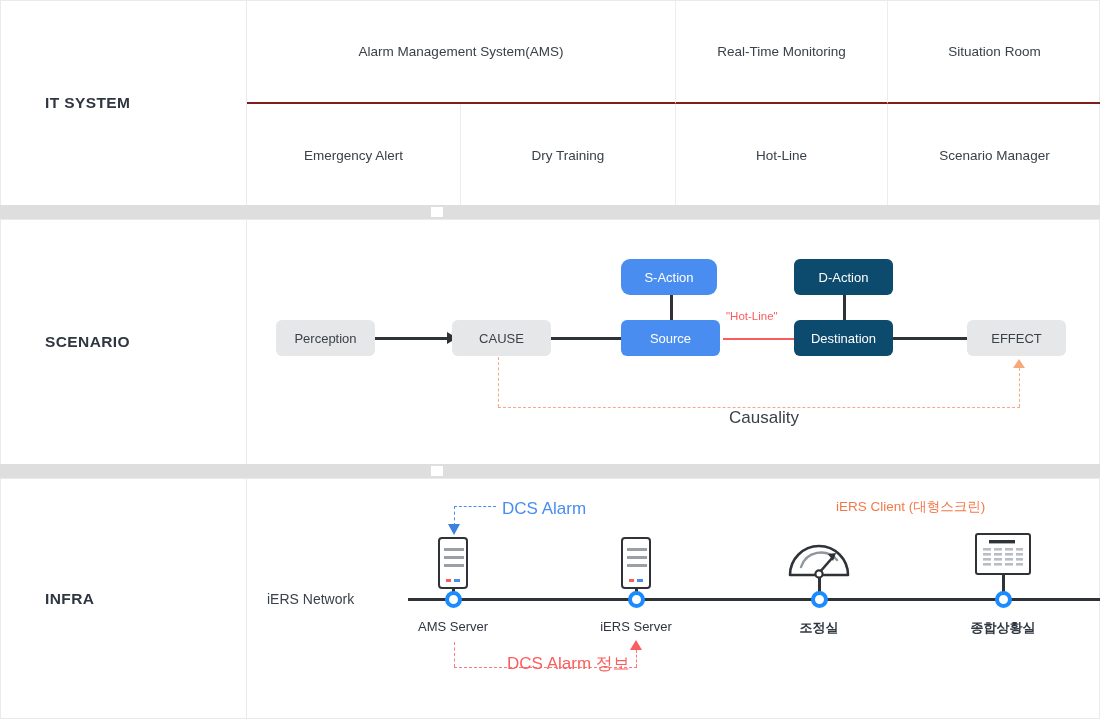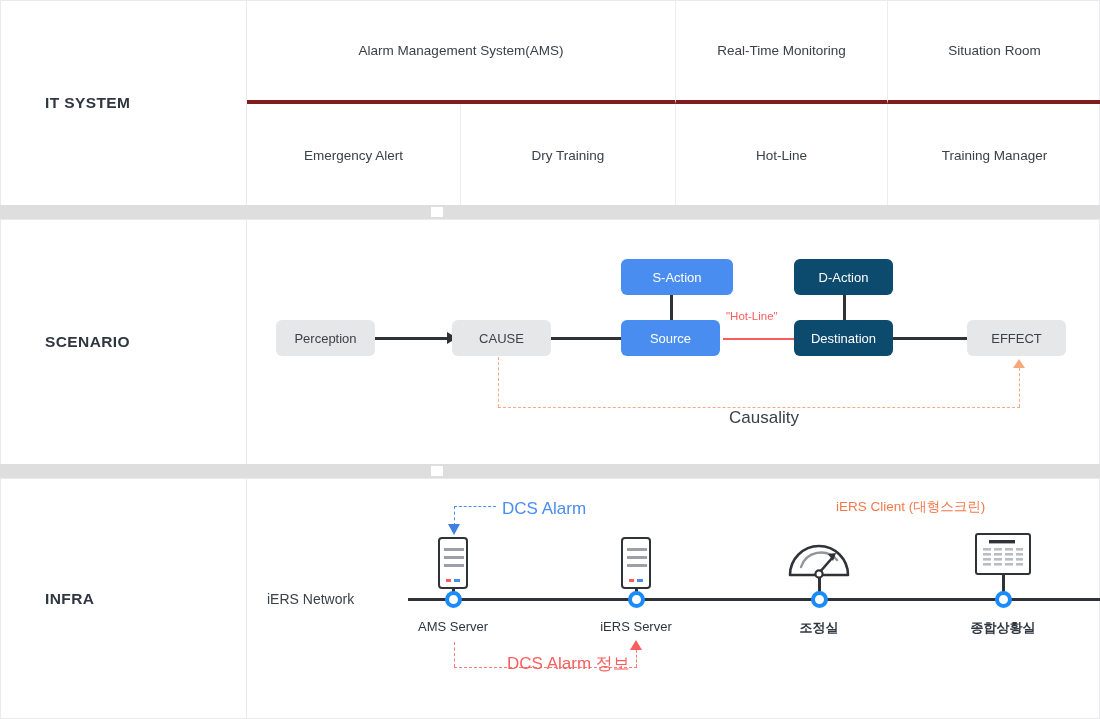--- a/index.html
+++ b/index.html
@@ -23,21 +23,21 @@
   .band .content{position:absolute;left:246px;top:0;right:0;height:100%;}
 
   
   .divider{position:absolute;left:0;width:1100px;height:14px;background:#dedede;}
   .divider .notch{position:absolute;top:2px;width:12px;height:10px;background:#fff;}
 
   
   .it-grid{position:absolute;inset:0;}
   .it-cell{position:absolute;box-sizing:border-box;display:flex;align-items:center;justify-content:center;
            font-size:13.5px;color:#3a4149;text-align:center;}
-  .it-r1{top:0;height:103px;border-bottom:4px solid #7f1d1d;}
+  .it-r1{top:0;height:103px;border-bottom:2px solid #7f1d1d;}
   .it-r2{top:103px;height:102px;}
   .vline{border-left:1px solid #eceded;}
 
   
   .sc{position:absolute;inset:0;}
   .nodebox{
     position:absolute;height:36px;border-radius:6px;
     display:flex;align-items:center;justify-content:center;
     font-size:13px;box-sizing:border-box;
   }
@@ -108,21 +108,21 @@
         <div class="it-cell it-r2" style="left:0;width:213px;">
           <span>Emergency Alert</span>
         </div>
         <div class="it-cell it-r2 vline" style="left:213px;width:215px;">
           <span>Dry Training</span>
         </div>
         <div class="it-cell it-r2 vline" style="left:428px;width:212px;">
           <span>Hot-Line</span>
         </div>
         <div class="it-cell it-r2 vline" style="left:640px;width:214px;">
-          <span>Training Manager</span>
+          <span>Scenario Manager</span>
         </div>
       </div>
     </div>
   </div>
 
   <div class="divider" style="top:205px;">
     <div class="notch" style="left:431px;"></div>
   </div>
 
   <div class="band" style="top:219px;height:246px;">
@@ -161,21 +161,21 @@
         </div>
 
         <div class="nodebox nb-gray" style="left:205px;top:100px;width:99px;">
           <span>CAUSE</span>
         </div>
 
         <div class="nodebox nb-blue" style="left:374px;top:100px;width:99px;">
           <span>Source</span>
         </div>
 
-        <div class="nodebox nb-blue" style="left:374px;top:39px;width:112px;">
+        <div class="nodebox nb-blue" style="left:374px;top:39px;width:96px;border-radius:9px;">
           <span>S-Action</span>
         </div>
 
         <div class="nodebox nb-red" style="left:547px;top:100px;width:99px;">
           <span>Destination</span>
         </div>
 
         <div class="nodebox nb-red" style="left:547px;top:39px;width:99px;">
           <span>D-Action</span>
         </div>

